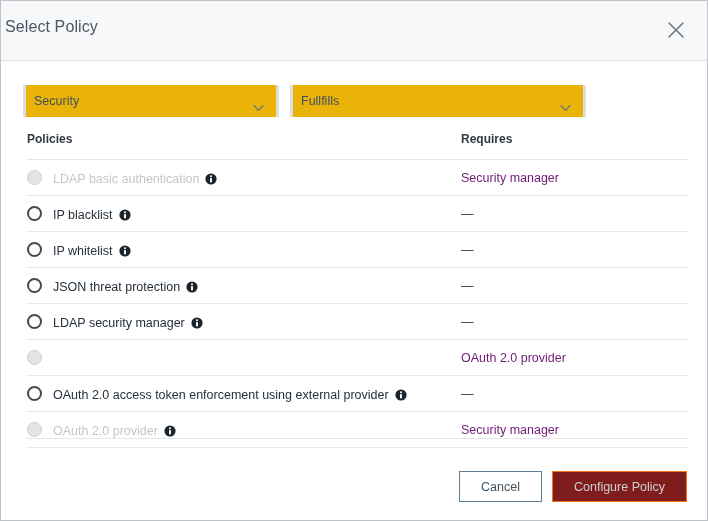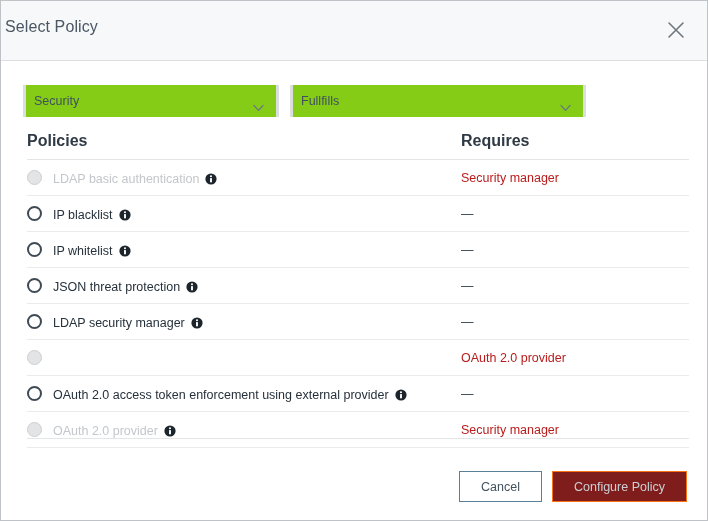--- a/index.html
+++ b/index.html
@@ -57,21 +57,21 @@
     position: absolute;
     left: 22px;
     top: 84px;
     display: flex;
     align-items: center;
   }
   .select {
     position: relative;
     height: 32px;
     box-sizing: border-box;
-    background: #84cc16;
+    background: #eab308;
     border: none;
     border-left: 3px solid #dcdddf;
     border-right: 3px solid #dcdddf;
     display: flex;
     align-items: center;
     cursor: pointer;
   }
   .select.first { width: 256px; margin-right: 11px; }
   .select.second { width: 296px; }
   .select-label {
@@ -96,21 +96,21 @@
     top: 131px;
     width: 662px;
   }
   .thead {
     display: flex;
     height: 27px;
     align-items: flex-start;
     border-bottom: 1px solid #e3e5e7;
   }
   .th {
-    font-size: 16px;
+    font-size: 12px;
     font-weight: bold;
     color: #2f3a45;
   }
   .col-policy { width: 434px; flex: 0 0 434px; }
   .col-req { flex: 1; }
 
   .row {
     display: flex;
     align-items: center;
     height: 35px;
@@ -143,21 +143,21 @@
     background: #e2e4e6;
     cursor: default;
   }
 
   .policy-label {
     font-size: 12.5px;
     color: #26313c;
     white-space: nowrap;
   }
   .row.disabled .policy-label { color: #c3c7cb; }
-  .row.disabled .row-req { color: #b91c1c; }
+  .row.disabled .row-req { color: #701a75; }
   .row .row-req { color: #2b3640; }
 
   .info-icon {
     display: inline-block;
     vertical-align: -2px;
     margin-left: 6px;
     width: 12px;
     height: 12px;
     cursor: pointer;
   }

